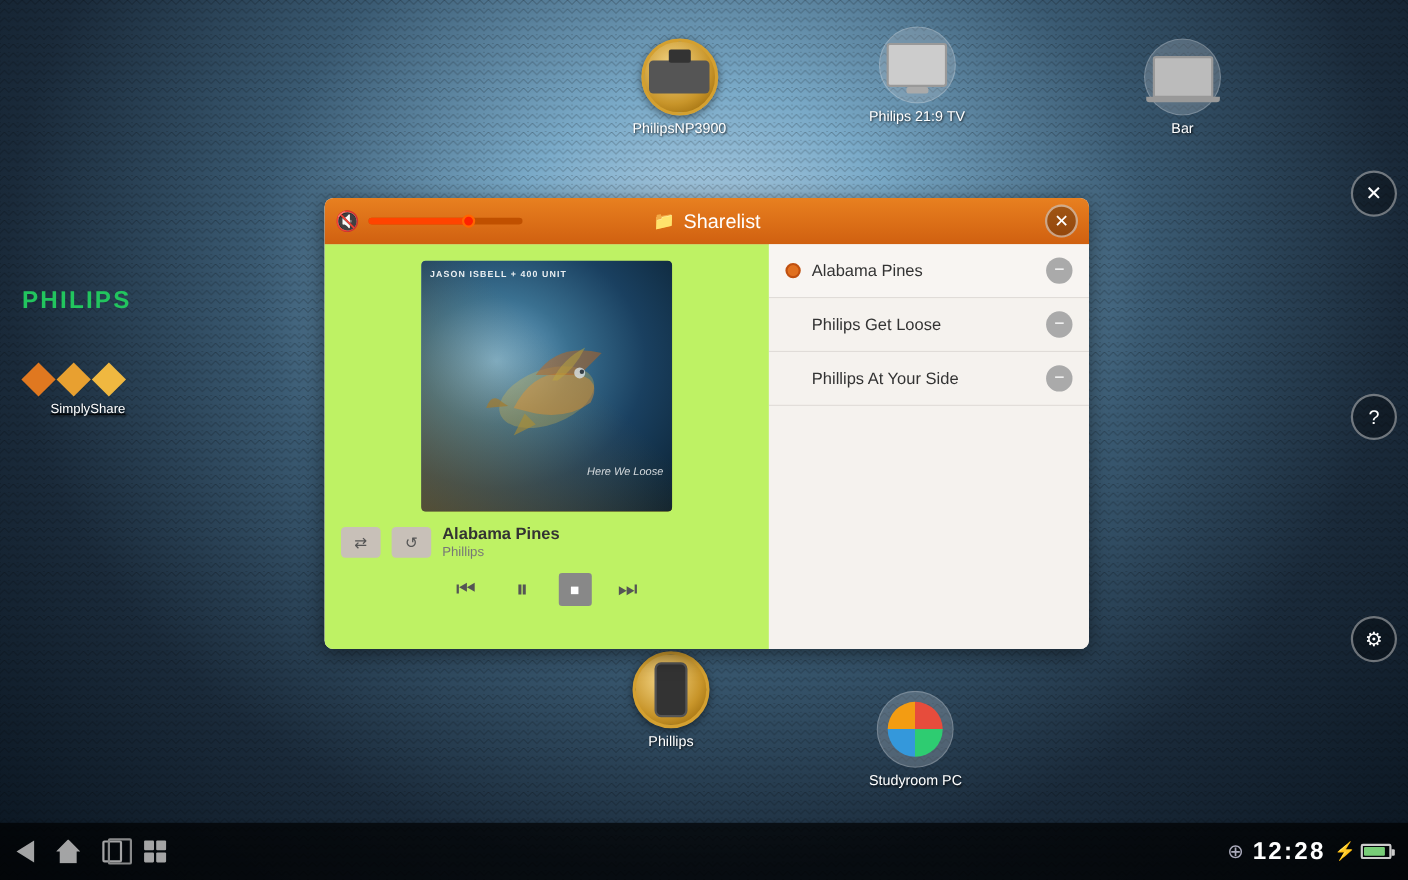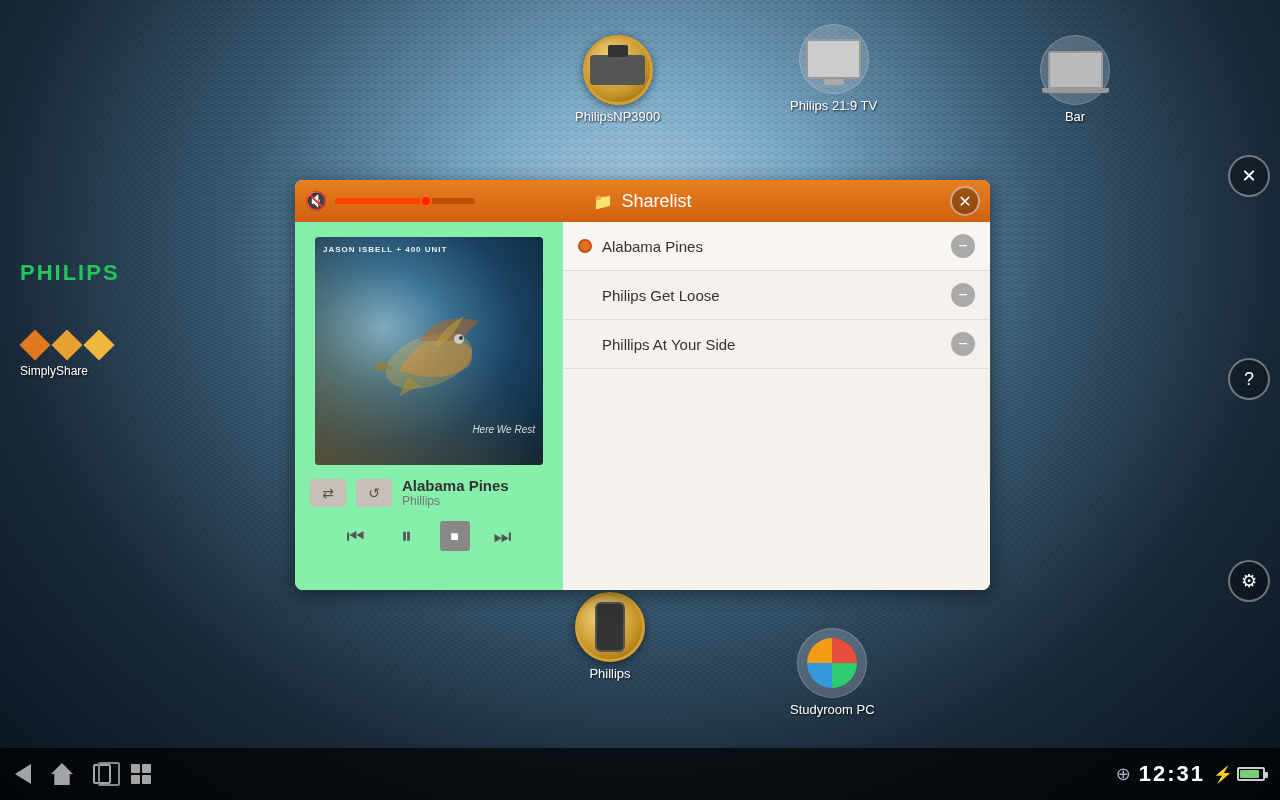--- a/index.html
+++ b/index.html
@@ -168,21 +168,22 @@
     }
 
     
     .simplyshare-logo {
       position: absolute;
       top: 330px;
       left: 20px;
       z-index: 10;
       display: flex;
       flex-direction: column;
-      align-items: flex-start;
+      align-items: flex-end;
+      text-decoration: underline;
     }
     .simplyshare-diamonds {
       display: flex;
       gap: 2px;
     }
     .diamond {
       width: 22px;
       height: 22px;
       transform: rotate(45deg);
       margin: 4px;
@@ -311,23 +312,23 @@
     }
 
     
     .player-content {
       display: flex;
       height: calc(100% - 42px);
     }
 
     
     .player-left {
-      width: 268px;
+      width: 404px;
       padding: 15px;
-      background: #86efac;
+      background: #bef264;
       display: flex;
       flex-direction: column;
     }
 
     .album-art {
       width: 228px;
       height: 228px;
       background: linear-gradient(135deg, #4a7a9b 0%, #2a5a7b 30%, #8b6914 60%, #5a3a10 100%);
       border-radius: 4px;
       margin: 0 auto;
@@ -750,21 +751,21 @@
 
           <ellipse cx="70" cy="70" rx="45" ry="25" fill="rgba(255,200,50,0.3)" transform="rotate(-20 70 70)"></ellipse>
           <path d="M40 80 Q60 40 100 50 Q120 55 110 75 Q90 90 60 85 Z" fill="rgba(255,150,30,0.5)"></path>
           <path d="M60 50 Q80 20 120 30 L100 50 Z" fill="rgba(200,100,20,0.6)"></path>
           <circle cx="100" cy="48" r="5" fill="rgba(255,255,255,0.8)"></circle>
           <circle cx="102" cy="47" r="2" fill="#333"></circle>
           <path d="M30 75 Q20 65 15 80 L35 78 Z" fill="rgba(180,120,20,0.7)"></path>
           <path d="M50 85 L40 105 L60 95 Z" fill="rgba(200,150,30,0.6)"></path>
           <path d="M75 55 Q85 35 105 25 Q95 45 80 55 Z" fill="rgba(220,180,40,0.5)"></path>
         </svg>
-        <span class="album-text-sub">Here We Rest</span>
+        <span class="album-text-sub">Here We Loose</span>
       </div>
 
       <div class="controls-row">
         <div class="ctrl-btn-small">⇄</div>
         <div class="ctrl-btn-small">↺</div>
         <div class="track-info">
           <div class="track-title">Alabama Pines</div>
           <div class="track-artist">Phillips</div>
         </div>
       </div>
@@ -817,21 +818,21 @@
         <div class="grid-cell"></div>
         <div class="grid-cell"></div>
       </div>
     </div>
   </div>
 
   <div class="taskbar-spacer"></div>
 
   <div class="taskbar-right">
     <span class="android-icon">⊕</span>
-    <span class="clock">12:31</span>
+    <span class="clock">12:28</span>
     <div class="status-icons">
 
       <span style="color:#ccc;font-size:16px;">⚡</span>
       <div class="battery-icon">
         <div class="battery-fill"></div>
       </div>
     </div>
   </div>
 </div>
 

